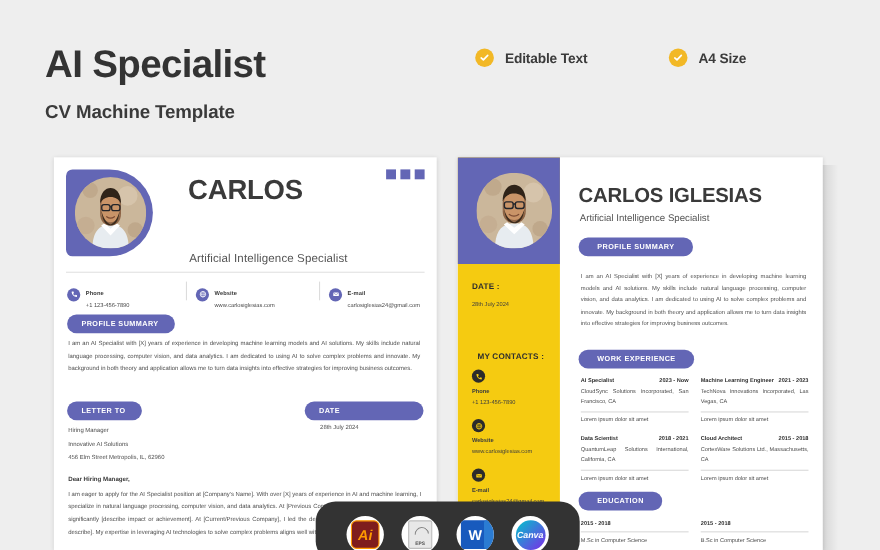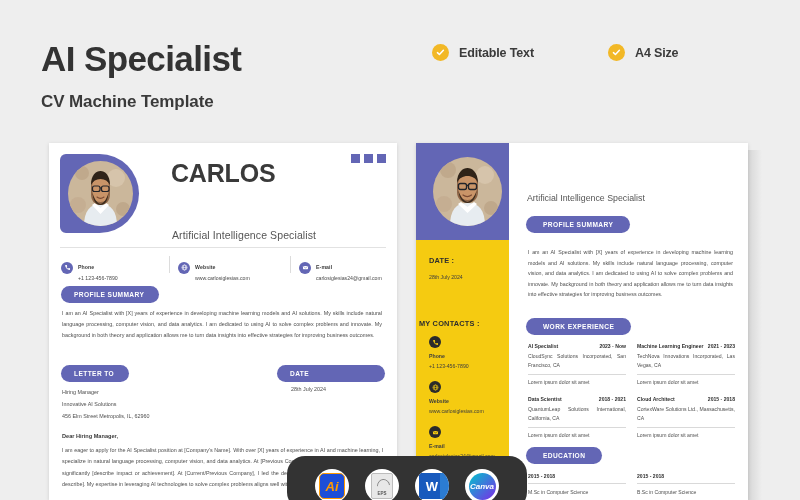--- a/index.html
+++ b/index.html
@@ -166,21 +166,21 @@
     background: #333333; border-radius: 18px;
     display: flex; align-items: center; justify-content: center; gap: 16px;
     padding-top: 6px;
   }
   .fmt {
     width: 34px; height: 34px; border-radius: 50%; background: #fff;
     display: flex; align-items: center; justify-content: center;
     overflow: hidden; flex: none;
   }
   .fmt-ai {
-    width: 26px; height: 26px; border-radius: 5px; background: #1d4ed8;
+    width: 26px; height: 26px; border-radius: 5px; background: #7f1d1d;
     border: 1px solid #ff9a00;
     color: #ff9a00; font-size: 13px; font-weight: 700; font-style: italic;
     display: flex; align-items: center; justify-content: center;
   }
   .fmt-eps {
     width: 22px; height: 26px; background: #e8e8e8; border: 1px solid #bdbdbd;
     border-radius: 2px; position: relative;
     display: flex; align-items: flex-end; justify-content: center;
   }
   .fmt-eps span { font-size: 4.5px; font-weight: 700; color: #555; margin-bottom: 2px; }
@@ -351,21 +351,21 @@
           <rect x="35.5" y="26.5" width="8" height="6" rx="2" fill="none" stroke="#22242a" stroke-width="1.3"></rect>
           <line x1="33.5" y1="28.5" x2="35.5" y2="28.5" stroke="#22242a" stroke-width="1.3"></line>
           <path d="M30 38 C32.5 39.8 36 39.8 38.5 38" stroke="#7a4a33" stroke-width="1.2" fill="none" stroke-linecap="round"></path>
         </svg>
       </div>
     </div>
 
     <div class="r-s-h" style="left:13px; top:113px">DATE :</div>
     <div class="r-s-t" style="left:13px; top:131px">28th July 2024</div>
 
-    <div class="r-s-h" style="left:3px; top:176px">MY CONTACTS :</div>
+    <div class="r-s-h" style="left:18px; top:176px">MY CONTACTS :</div>
 
     <div class="r-c-ico" style="left:13px; top:193px">
       <svg width="7" height="7" viewBox="0 0 10 10">
           <path d="M2.2 1.5 L4 1.5 L4.6 3.4 L3.6 4.2 C4.2 5.5 4.8 6.1 6 6.6 L6.8 5.6 L8.6 6.2 L8.6 8 C8.6 8.4 8.3 8.7 7.9 8.6 C4.6 8.2 2 5.6 1.6 2.3 C1.5 1.9 1.8 1.5 2.2 1.5 Z" fill="#f5cb11"></path>
         </svg>
     </div>
     <div class="r-s-t" style="left:13px; top:210px; font-weight:700">Phone</div>
     <div class="r-s-t" style="left:13px; top:220px">+1 123-456-7890</div>
 
     <div class="r-c-ico" style="left:13px; top:238px">
@@ -380,20 +380,21 @@
 
     <div class="r-c-ico" style="left:13px; top:283px">
       <svg width="7" height="7" viewBox="0 0 10 10">
           <rect x="1.4" y="2.8" width="7.2" height="4.6" rx="0.6" fill="#f5cb11"></rect>
           <path d="M1.6 3.2 L5 5.6 L8.4 3.2" stroke="#2b2b2b" stroke-width="0.7" fill="none"></path>
         </svg>
     </div>
     <div class="r-s-t" style="left:13px; top:300px; font-weight:700">E-mail</div>
     <div class="r-s-t" style="left:13px; top:310px">carlosiglesias24@gmail.com</div>
 
+    <div class="r-name">CARLOS IGLESIAS</div>
     <div class="r-role">Artificial Intelligence Specialist</div>
 
     <div class="pill r-ps-pill">PROFILE SUMMARY</div>
     <div class="r-ps-body">I am an AI Specialist with [X] years of experience in developing machine learning models and AI solutions. My skills include natural language processing, computer vision, and data analytics. I am dedicated to using AI to solve complex problems and innovate. My background in both theory and application allows me to turn data insights into effective strategies for improving business outcomes.</div>
 
     <div class="pill r-we-pill">WORK EXPERIENCE</div>
 
     <div class="jobs">
       <div class="job-row">
         <div class="job">

